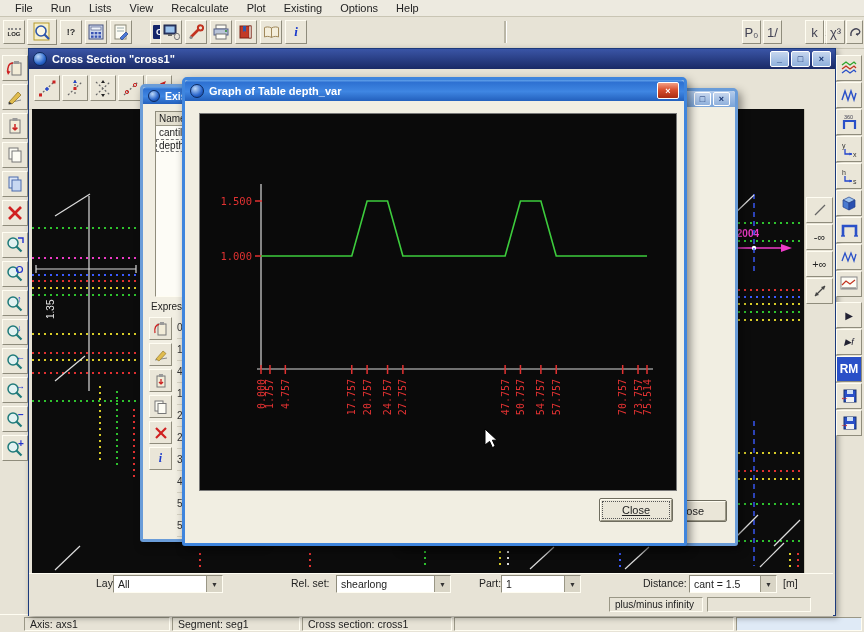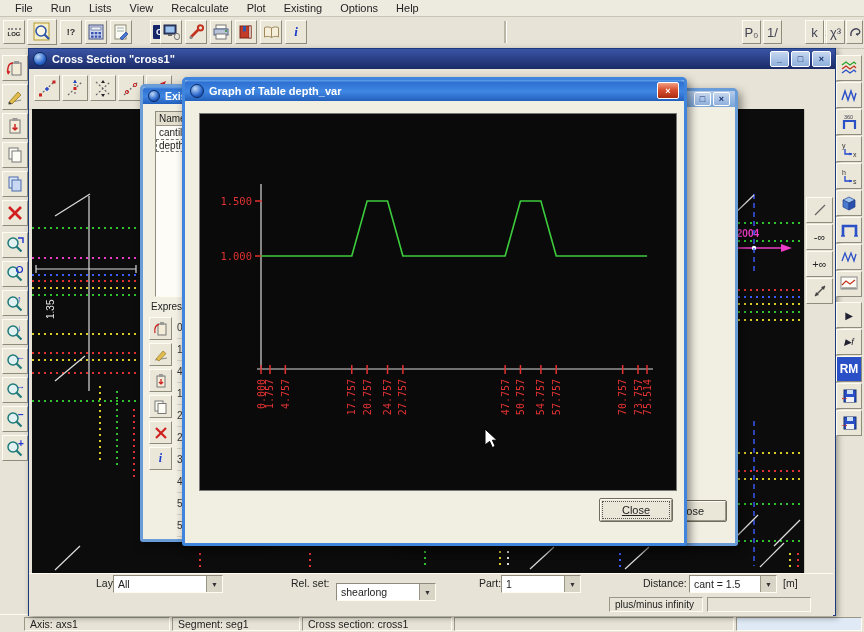--- a/index.html
+++ b/index.html
@@ -304,21 +304,21 @@
       </div>
     </div>
 
     <div class="abs" style="left:0;top:524px;width:804px;height:42px;background:#e7e3d6;border-top:1px solid #fffdf2">
       <span class="lbl" style="left:67px">Layer:</span>
       <div class="dd" style="left:84px;top:1px;width:110px">
         <span class="ddv">All</span>
         <span class="dda">▼</span>
       </div>
       <span class="lbl" style="left:262px">Rel. set:</span>
-      <div class="dd" style="left:307px;top:9px;width:100px">
+      <div class="dd" style="left:307px;top:1px;width:115px">
         <span class="ddv">shearlong</span>
         <span class="dda">▼</span>
       </div>
       <span class="lbl" style="left:450px">Part:</span>
       <div class="dd" style="left:472px;top:1px;width:80px">
         <span class="ddv">1</span>
         <span class="dda">▼</span>
       </div>
       <span class="lbl" style="left:614px">Distance:</span>
       <div class="dd" style="left:660px;top:1px;width:88px">

